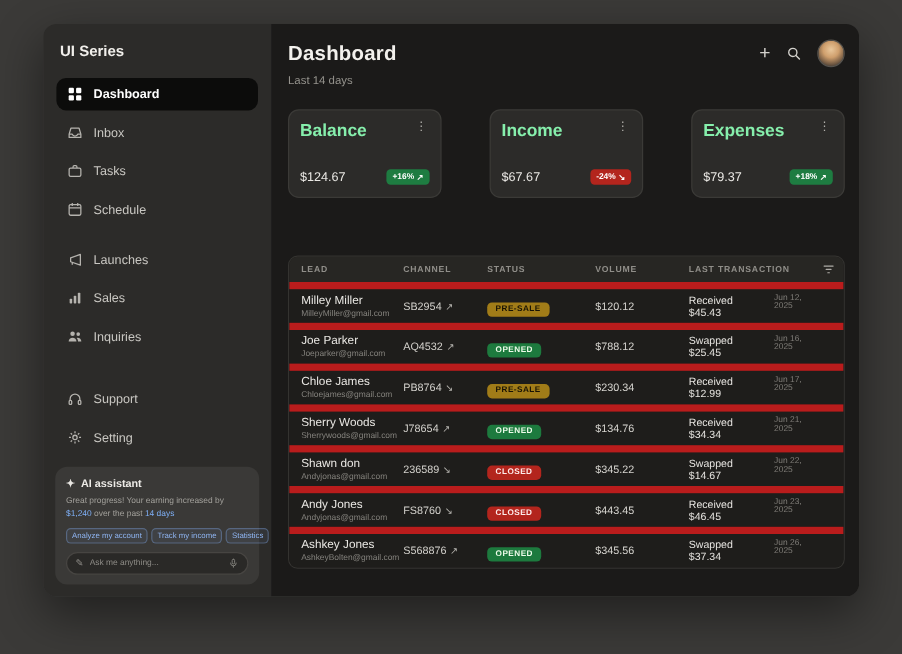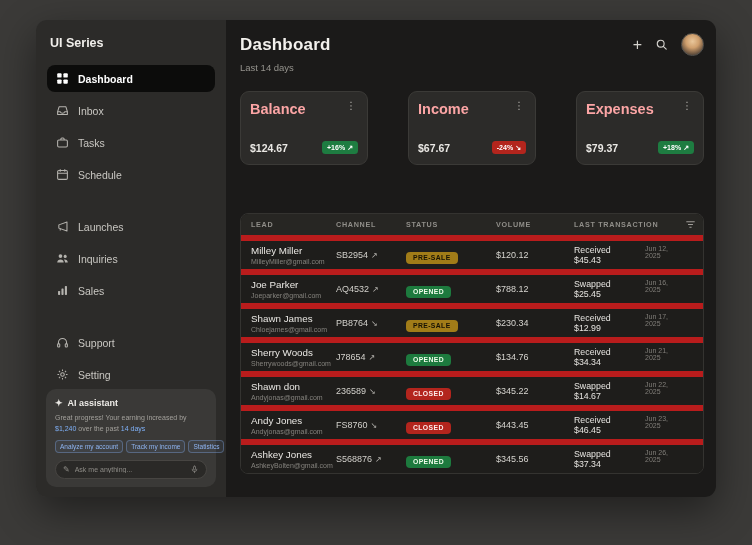--- a/index.html
+++ b/index.html
@@ -3,21 +3,21 @@
 <meta charset="utf-8">
 <style>
 *{margin:0;padding:0;box-sizing:border-box}
 html,body{width:752px;height:545px}
 body{background:#3b3a38;font-family:"Liberation Sans",sans-serif;position:relative;overflow:hidden}
 .window{position:absolute;left:36px;top:20px;width:680px;height:477px;display:flex;border-radius:11px;overflow:hidden;box-shadow:0 14px 40px rgba(0,0,0,.45)}
 
 .sidebar{width:190px;background:#2c2b29;padding:13px 11px;position:relative;flex-shrink:0}
 .sb-title{font-size:12.5px;font-weight:700;color:#f1efeb;margin:3px 3px 15px}
 .nav-group{display:flex;flex-direction:column;gap:5px}
-.nav-group+.nav-group{margin-top:25px}
+.nav-group+.nav-group{margin-top:15px}
 .nav-group.footer{margin-top:25px}
 .nav-item{display:flex;align-items:center;gap:9px;height:27px;padding:0 9px;border-radius:8px;color:#c9c7c2;font-size:10.5px;cursor:pointer}
 .nav-item .ic{display:flex;color:#b5b3ae}
 .nav-item.active{background:#0c0c0b;color:#fff;font-weight:600}
 .nav-item.active .ic{color:#fff}
 .ai-card{position:absolute;left:10px;right:10px;bottom:10px;background:#3a3937;border-radius:10px;padding:9px 9px 8px}
 .ai-head{display:flex;align-items:center;gap:5px;color:#edebe7;font-size:9px;font-weight:700}
 .ai-sparkle{font-size:9px;color:#e8e6e2}
 .ai-msg{margin-top:5px;font-size:7px;line-height:1.5;color:#a2a09b}
 .ai-msg .blue{color:#7fb0f7}
@@ -33,24 +33,24 @@
 .main-head{display:flex;justify-content:space-between;align-items:center}
 .page-title{font-size:17px;font-weight:600;color:#f3f1ed;letter-spacing:.2px}
 .head-actions{display:flex;align-items:center;gap:13px}
 .plus{font-size:16px;font-weight:300;color:#d3d1cc;line-height:1;cursor:pointer}
 .search{display:flex;color:#d3d1cc;cursor:pointer}
 .avatar{width:23px;height:23px;border-radius:50%;cursor:pointer;border:1px solid #55524d;background:radial-gradient(circle at 50% 35%,#e9c79b 0%,#cf9f6d 38%,#8a6b4d 62%,#4e4136 82%,#33302c 100%)}
 .subtitle{margin-top:6px;font-size:9.5px;color:#95938d}
 .cards{display:flex;justify-content:space-between;margin-top:18px}
 .card{width:128px;height:74px;background:#2c2b29;border:1px solid #3b3a37;border-radius:9px;padding:9px 9px 10px;display:flex;flex-direction:column;justify-content:space-between}
 .card-top{display:flex;justify-content:space-between;align-items:flex-start}
-.card-title{font-size:14.5px;font-weight:600;color:#fca5a5}
+.card-title{font-size:14.5px;font-weight:600;color:#86efac}
 .kebab{color:#b2b0ab;font-size:10px;line-height:1;cursor:pointer;padding:0 2px}
 .card-bottom{display:flex;justify-content:space-between;align-items:center}
-.card-value{font-size:10.5px;font-weight:700;color:#eae8e4}
+.card-value{font-size:10.5px;font-weight:400;color:#eae8e4}
 .badge{display:inline-flex;align-items:center;gap:2px;font-size:7px;font-weight:700;color:#fff;border-radius:3.5px;padding:2.5px 5px}
 .badge[data-trend="up"]{background:#1e7c41}
 .badge[data-trend="down"]{background:#b3251d}
 
 .table{margin-top:48px;border:1px solid #343330;border-radius:8px;overflow:hidden}
 .t-header{display:grid;grid-template-columns:85px 70px 90px 78px 1fr 26px;align-items:center;height:21px;background:#272623;padding-left:10px;font-size:7.2px;letter-spacing:.7px;color:#908e89;font-weight:700}
 .t-filter{display:flex;justify-content:center;color:#aeaca7;cursor:pointer}
 .t-row{display:grid;grid-template-columns:85px 70px 90px 78px 1fr 26px;align-items:center;height:34px;padding-left:10px;border-top:6px solid #b91c1c;background:#1e1d1b}
 .lead-name{font-size:9.8px;color:#e9e7e3}
 .lead-email{font-size:7px;color:#84827d;margin-top:1.5px}
@@ -120,37 +120,37 @@
             <svg viewBox="0 0 16 16" width="13" height="13" fill="none" stroke="currentColor" stroke-width="1.3" stroke-linejoin="round">
               <path d="M13.5 2.5v11L3.5 10V6z"></path>
               <path d="M5.2 10.6V13"></path>
             </svg>
           </span>
         <span>Launches</span>
       </div>
       <div class="nav-item">
         <span class="ic">
             <svg viewBox="0 0 16 16" width="13" height="13" fill="currentColor">
+              <rect x="2.5" y="8.5" width="2.6" height="5" rx=".8"></rect>
+              <rect x="6.7" y="5.5" width="2.6" height="8" rx=".8"></rect>
+              <rect x="10.9" y="2.5" width="2.6" height="11" rx=".8"></rect>
+            </svg>
+          </span>
+        <span>Sales</span>
+      </div>
+      <div class="nav-item">
+        <span class="ic">
+            <svg viewBox="0 0 16 16" width="13" height="13" fill="currentColor">
               <circle cx="5.5" cy="5" r="2.3"></circle>
               <path d="M1.5 13c0-2.3 1.8-3.8 4-3.8s4 1.5 4 3.8z"></path>
               <circle cx="11.3" cy="5.4" r="1.9"></circle>
               <path d="M10.6 9.2c2.2.1 3.9 1.5 3.9 3.8h-3.4c0-1.5-.5-2.8-1.4-3.6z"></path>
             </svg>
           </span>
         <span>Inquiries</span>
-      </div>
-      <div class="nav-item">
-        <span class="ic">
-            <svg viewBox="0 0 16 16" width="13" height="13" fill="currentColor">
-              <rect x="2.5" y="8.5" width="2.6" height="5" rx=".8"></rect>
-              <rect x="6.7" y="5.5" width="2.6" height="8" rx=".8"></rect>
-              <rect x="10.9" y="2.5" width="2.6" height="11" rx=".8"></rect>
-            </svg>
-          </span>
-        <span>Sales</span>
       </div>
     </nav>
 
     <nav class="nav-group footer">
       <div class="nav-item">
         <span class="ic">
             <svg viewBox="0 0 16 16" width="13" height="13" fill="none" stroke="currentColor" stroke-width="1.3">
               <path d="M3 10V8a5 5 0 0 1 10 0v2"></path>
               <rect x="2" y="9.5" width="2.6" height="4" rx="1"></rect>
               <rect x="11.4" y="9.5" width="2.6" height="4" rx="1"></rect>
@@ -296,21 +296,21 @@
         <div class="cell-volume">$788.12</div>
         <div class="cell-tx">
             <span class="tx-amount">Swapped $25.45</span>
             <span class="tx-date">Jun 16, 2025</span>
           </div>
         <div></div>
       </div>
 
       <div class="t-row">
         <div>
-            <div class="lead-name">Shawn James</div>
+            <div class="lead-name">Chloe James</div>
             <div class="lead-email">Chloejames@gmail.com</div>
           </div>
         <div class="cell-channel">
             <span>PB8764</span>
             <span class="trend">↘</span>
           </div>
         <div><span class="status-badge" data-status="PRE-SALE">PRE-SALE</span></div>
         <div class="cell-volume">$230.34</div>
         <div class="cell-tx">
             <span class="tx-amount">Received $12.99</span>

